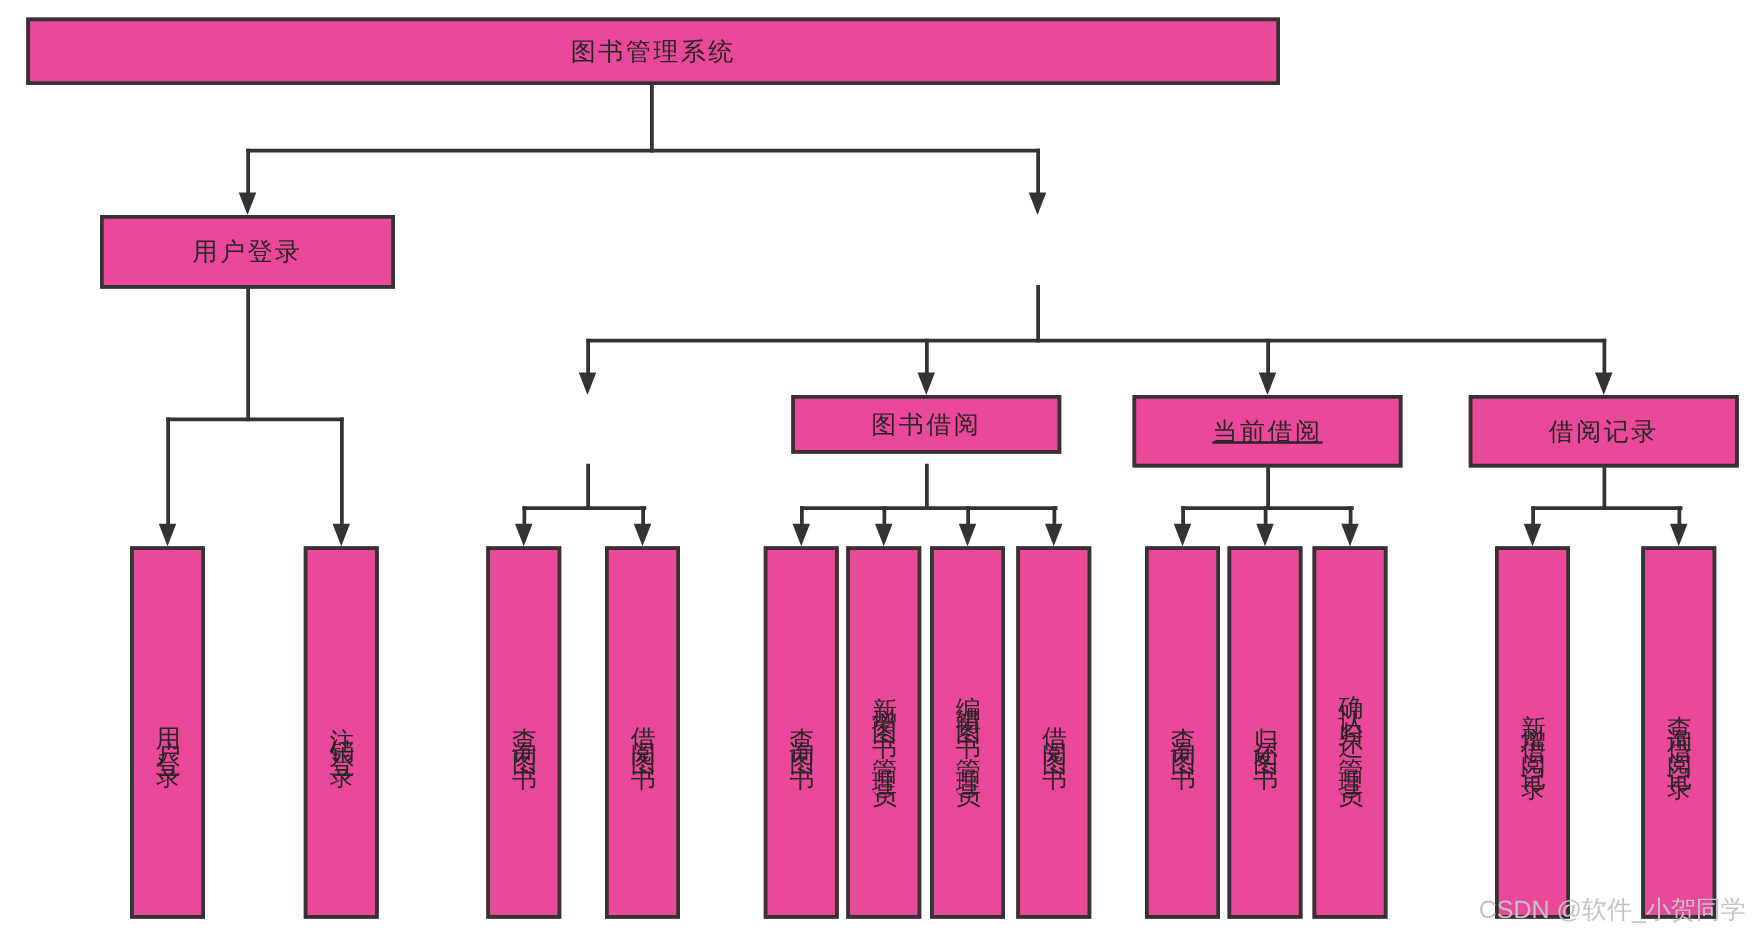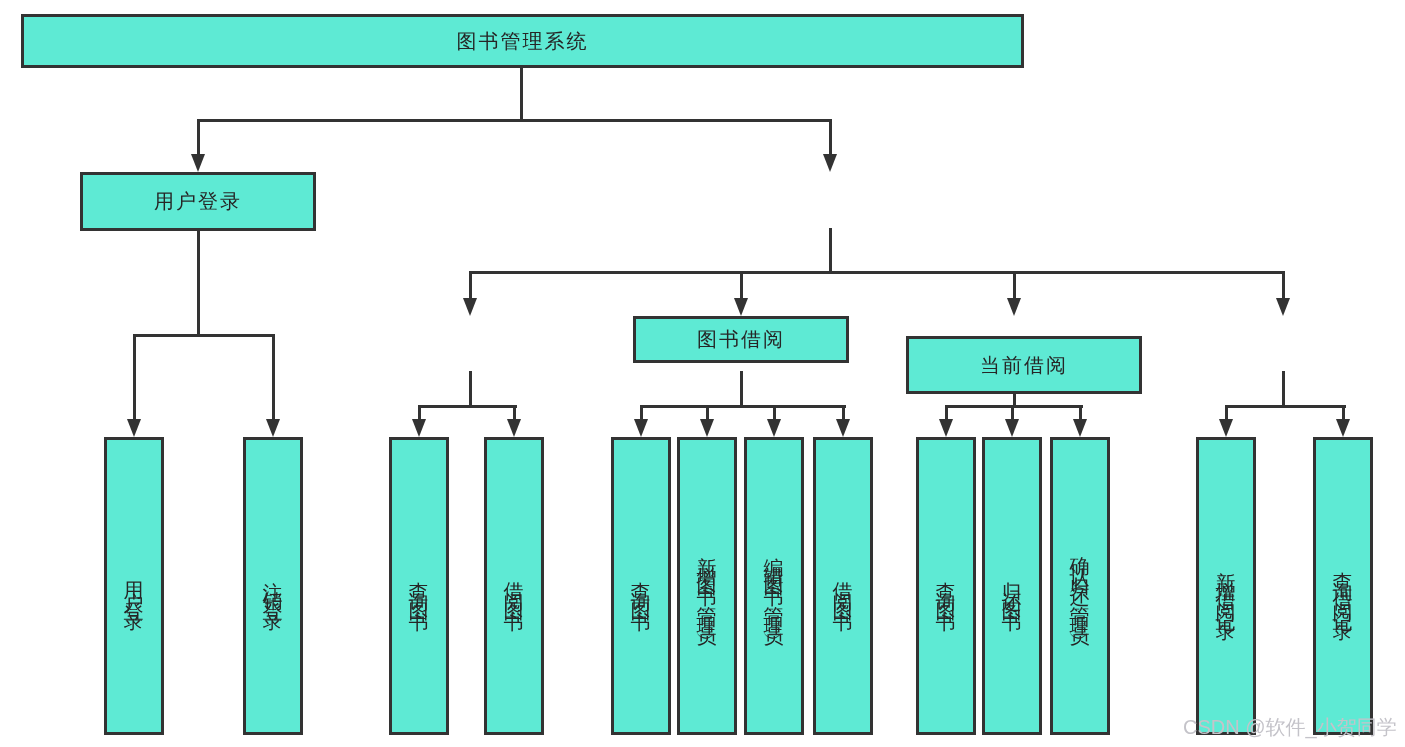--- a/index.html
+++ b/index.html
@@ -4,21 +4,21 @@
 <style>
   html, body { margin:0; padding:0; background:#ffffff; }
   .canvas {
     position:relative; width:1405px; height:747px;
     background:#ffffff; overflow:hidden;
     font-family:"Liberation Sans", sans-serif;
     color:#262626;
   }
   .node {
     position:absolute; box-sizing:border-box;
-    background:#5eead4; border:3px solid #333333;
+    background:#ec4899; border:3px solid #333333;
     display:flex; align-items:center; justify-content:center;
     z-index:2;
   }
   .node.hbox { font-size:20px; letter-spacing:2px; }
   .node.vbox { font-size:20px; }
   .vtext {
     writing-mode:vertical-rl; text-orientation:mixed;
     letter-spacing:10px; line-height:60px;
   }
   .h-line { position:absolute; height:3px; background:#333333; z-index:1; }
@@ -68,22 +68,25 @@
   <div class="v-line" style="left:740px;  top:271px; height:30px;"></div>
   <div class="arrow-down" style="left:734px;  top:298px;"></div>
   <div class="v-line" style="left:1013px; top:271px; height:30px;"></div>
   <div class="arrow-down" style="left:1007px; top:298px;"></div>
   <div class="v-line" style="left:1282px; top:271px; height:30px;"></div>
   <div class="arrow-down" style="left:1276px; top:298px;"></div>
 
   <div class="node hbox" style="left:633px; top:316px; width:216px; height:47px;">
     <span>图书借阅</span>
   </div>
-  <div class="node hbox" style="left:906px; top:336px; width:236px; height:58px;">
+  <div class="node hbox" style="left:906px; top:316px; width:216px; height:58px;text-decoration:underline;">
     <span>当前借阅</span>
+  </div>
+  <div class="node hbox" style="left:1175px; top:316px; width:216px; height:58px;">
+    <span>借阅记录</span>
   </div>
 
   <div class="v-line" style="left:469px; top:371px; height:37px;"></div>
   <div class="h-line" style="left:418px; top:405px; width:99px;"></div>
   <div class="v-line" style="left:418px; top:405px; height:17px;"></div>
   <div class="arrow-down" style="left:412px; top:419px;"></div>
   <div class="v-line" style="left:513px; top:405px; height:17px;"></div>
   <div class="arrow-down" style="left:507px; top:419px;"></div>
 
   <div class="v-line" style="left:740px; top:371px; height:37px;"></div>

